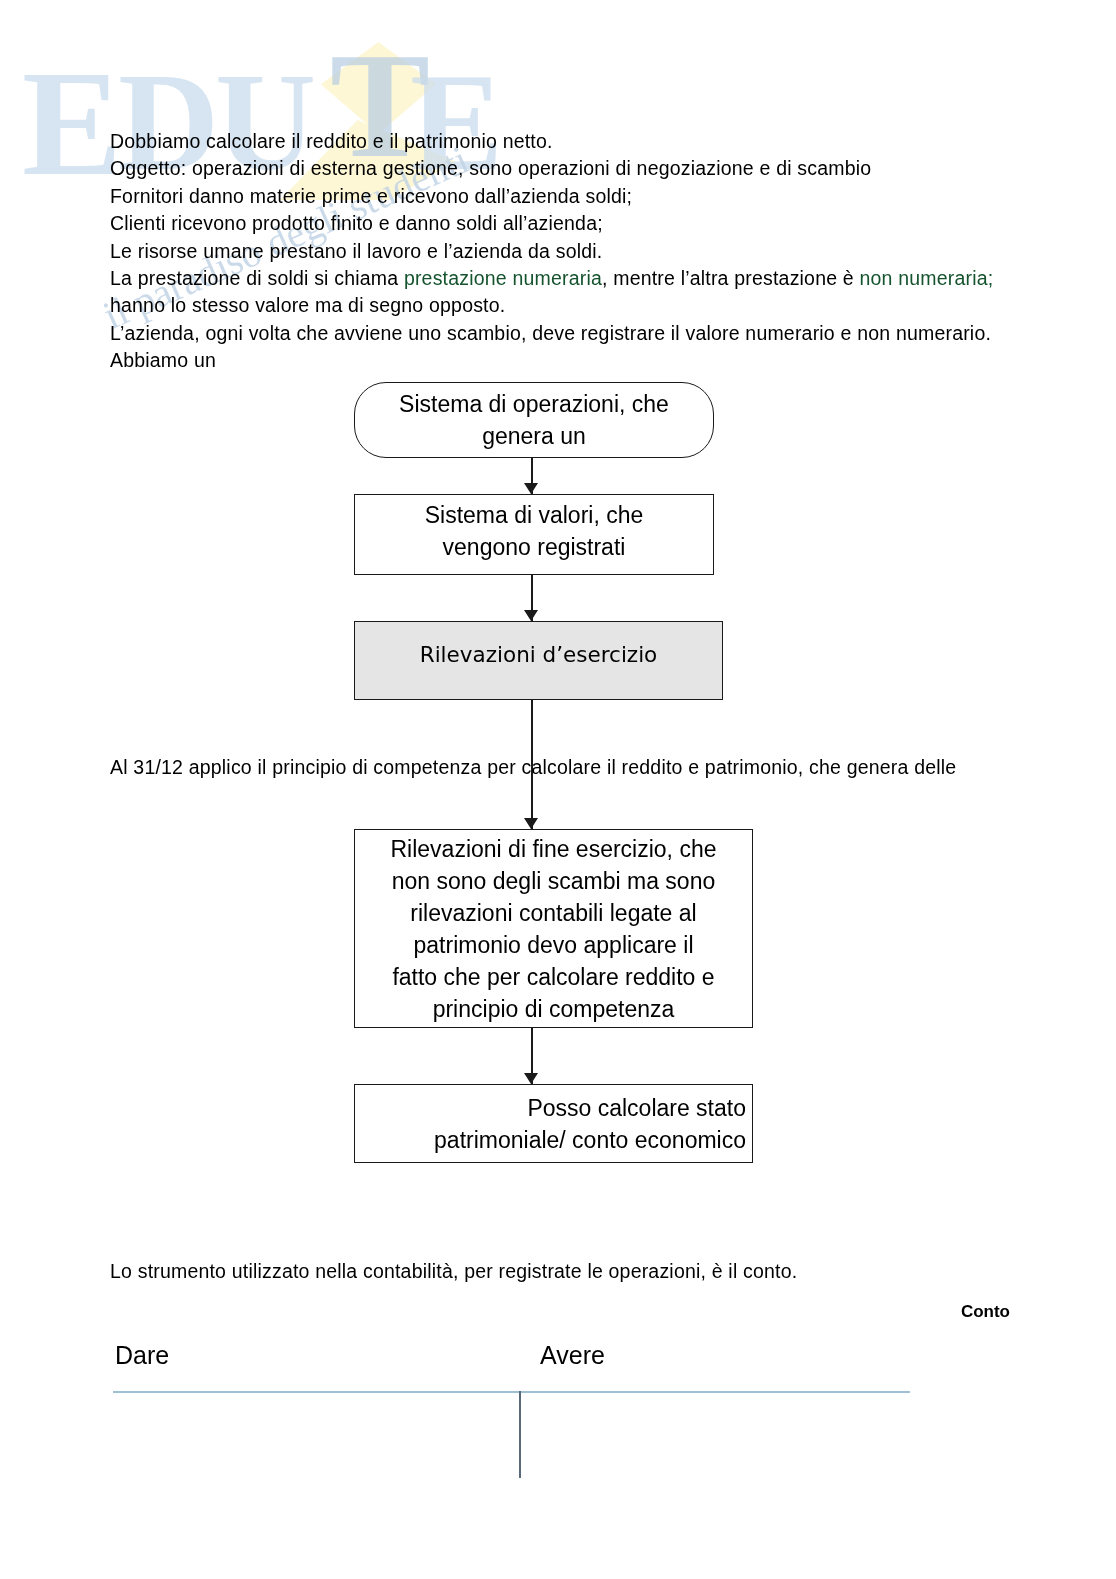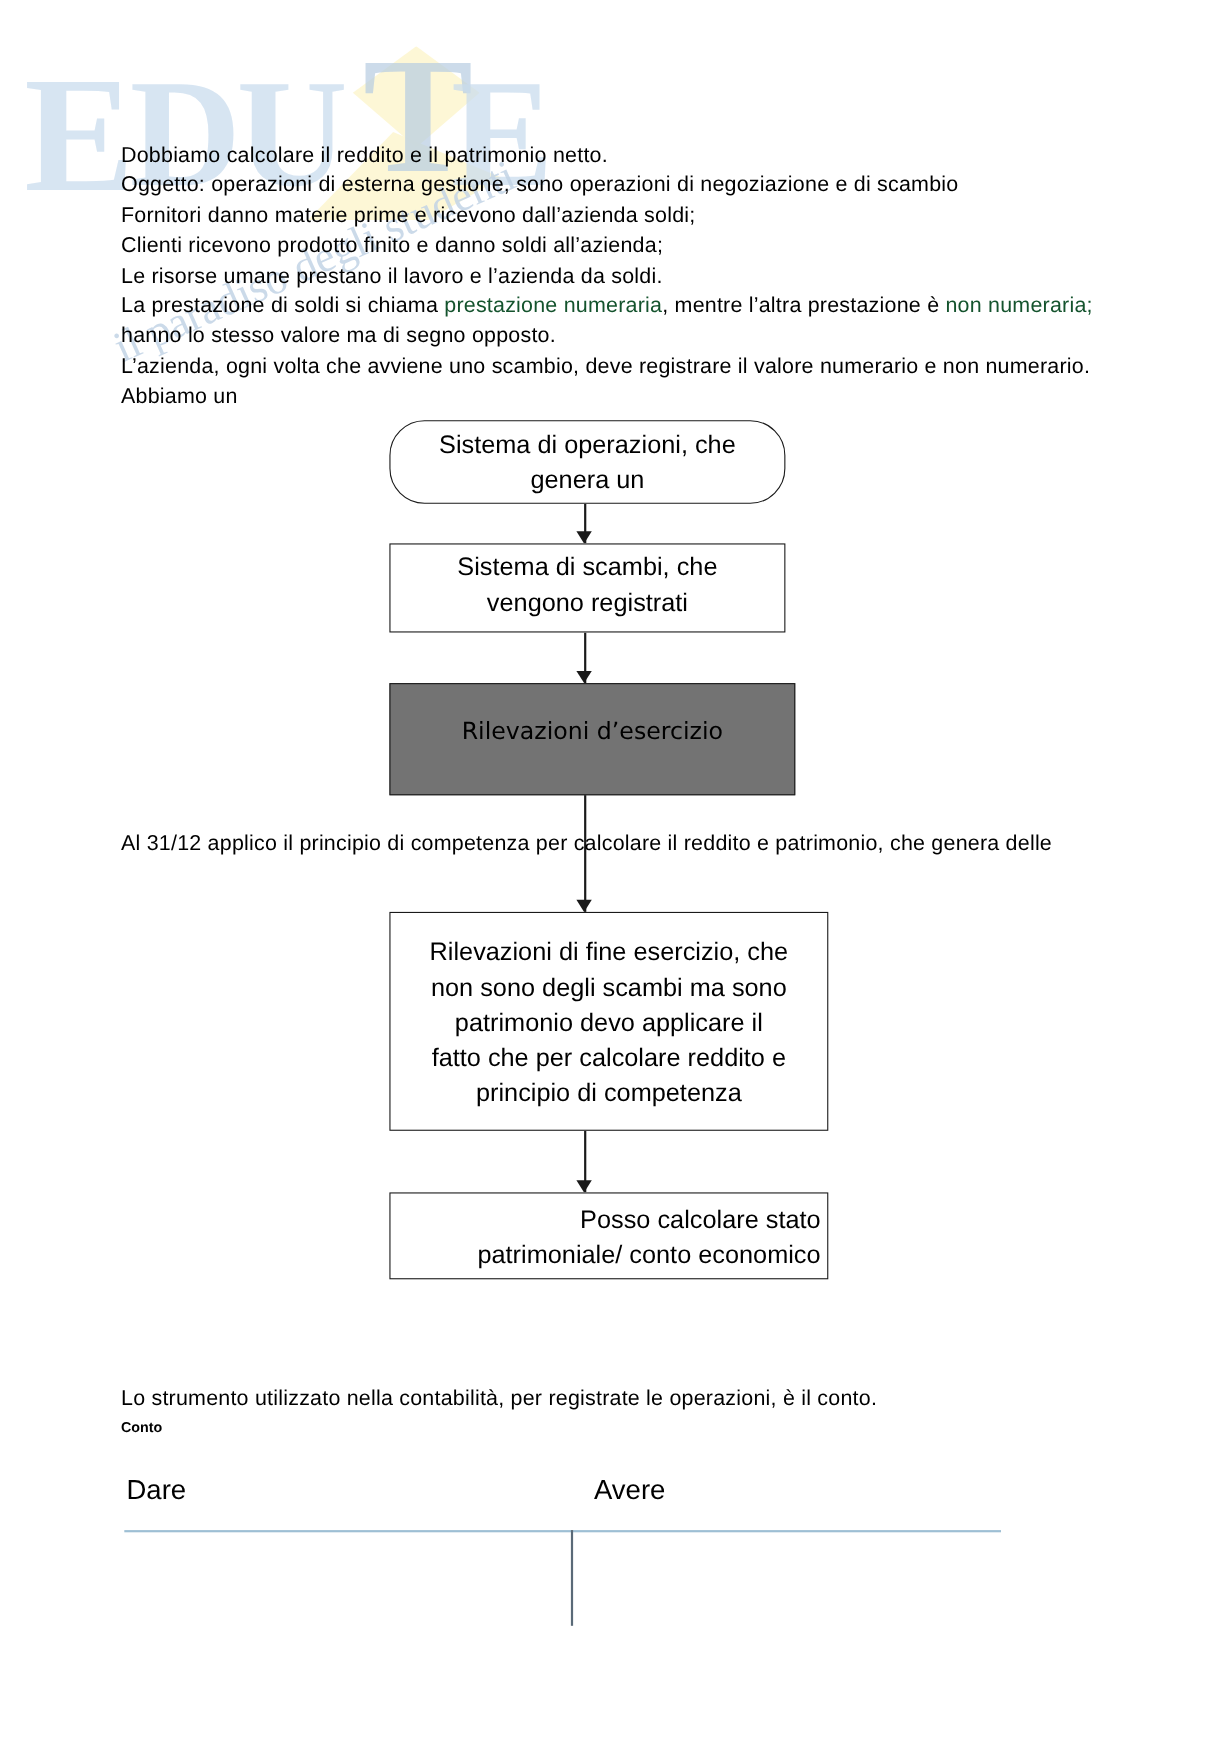--- a/index.html
+++ b/index.html
@@ -105,23 +105,24 @@
     width: 0; height: 0;
     border-left: 7px solid transparent;
     border-right: 7px solid transparent;
     border-top: 11px solid #1a1a1a;
   }
 
   
   #taccount { position: absolute; }
   .t-title {
     position: absolute;
-    font-size: 13px;
+    font-size: 17px;
     font-weight: bold;
-    text-align: left;
+    text-align: right;
+    margin-top: 12px;
   }
   .t-head {
     position: absolute;
     font-size: 25px;
     text-align: left;
   }
   .t-hline {
     position: absolute;
     height: 2px;
     background: #9ebfd4;
@@ -179,40 +180,41 @@
 
   <div class="fbox" style="left:354px; top:382px; width:360px; height:76px; background:#fff;border-radius:32px;">
     <div class="ftext">
       <div>Sistema di operazioni, che</div>
       <div>genera un</div>
     </div>
   </div>
 
   <div class="fbox" style="left:354px; top:494px; width:360px; height:81px; background:#fff;">
     <div class="ftext" style="margin-top:-3px;">
-      <div>Sistema di scambi, che</div>
+      <div>Sistema di valori, che</div>
       <div>vengono registrati</div>
       <div class="clip-line">nelle</div>
     </div>
   </div>
 
-  <div class="fbox calibri" style="left:354px; top:621px; width:369px; height:102px; background:#737373;">
+  <div class="fbox calibri" style="left:354px; top:621px; width:369px; height:79px; background:#e5e5e5;">
     <div class="ftext" style="margin-top:-12px;">
       <div>Rilevazioni d’esercizio</div>
     </div>
   </div>
 
   <div class="para" style="top:754px;">
     <div>Al 31/12 applico il principio di competenza per calcolare il reddito e patrimonio, che genera delle</div>
   </div>
 
   <div class="fbox" style="left:354px; top:829px; width:399px; height:199px; background:#fff;">
     <div class="ftext">
       <div>Rilevazioni di fine esercizio, che</div>
       <div>non sono degli scambi ma sono</div>
+      <div>rilevazioni contabili legate al</div>
       <div>patrimonio devo applicare il</div>
       <div>fatto che per calcolare reddito e</div>
       <div>principio di competenza</div>
     </div>
   </div>
 
   <div class="fbox" style="left:354px; top:1084px; width:399px; height:79px; background:#fff;text-align:right;">
     <div class="ftext">
       <div>Posso calcolare stato</div>
       <div>patrimoniale/ conto economico</div>

